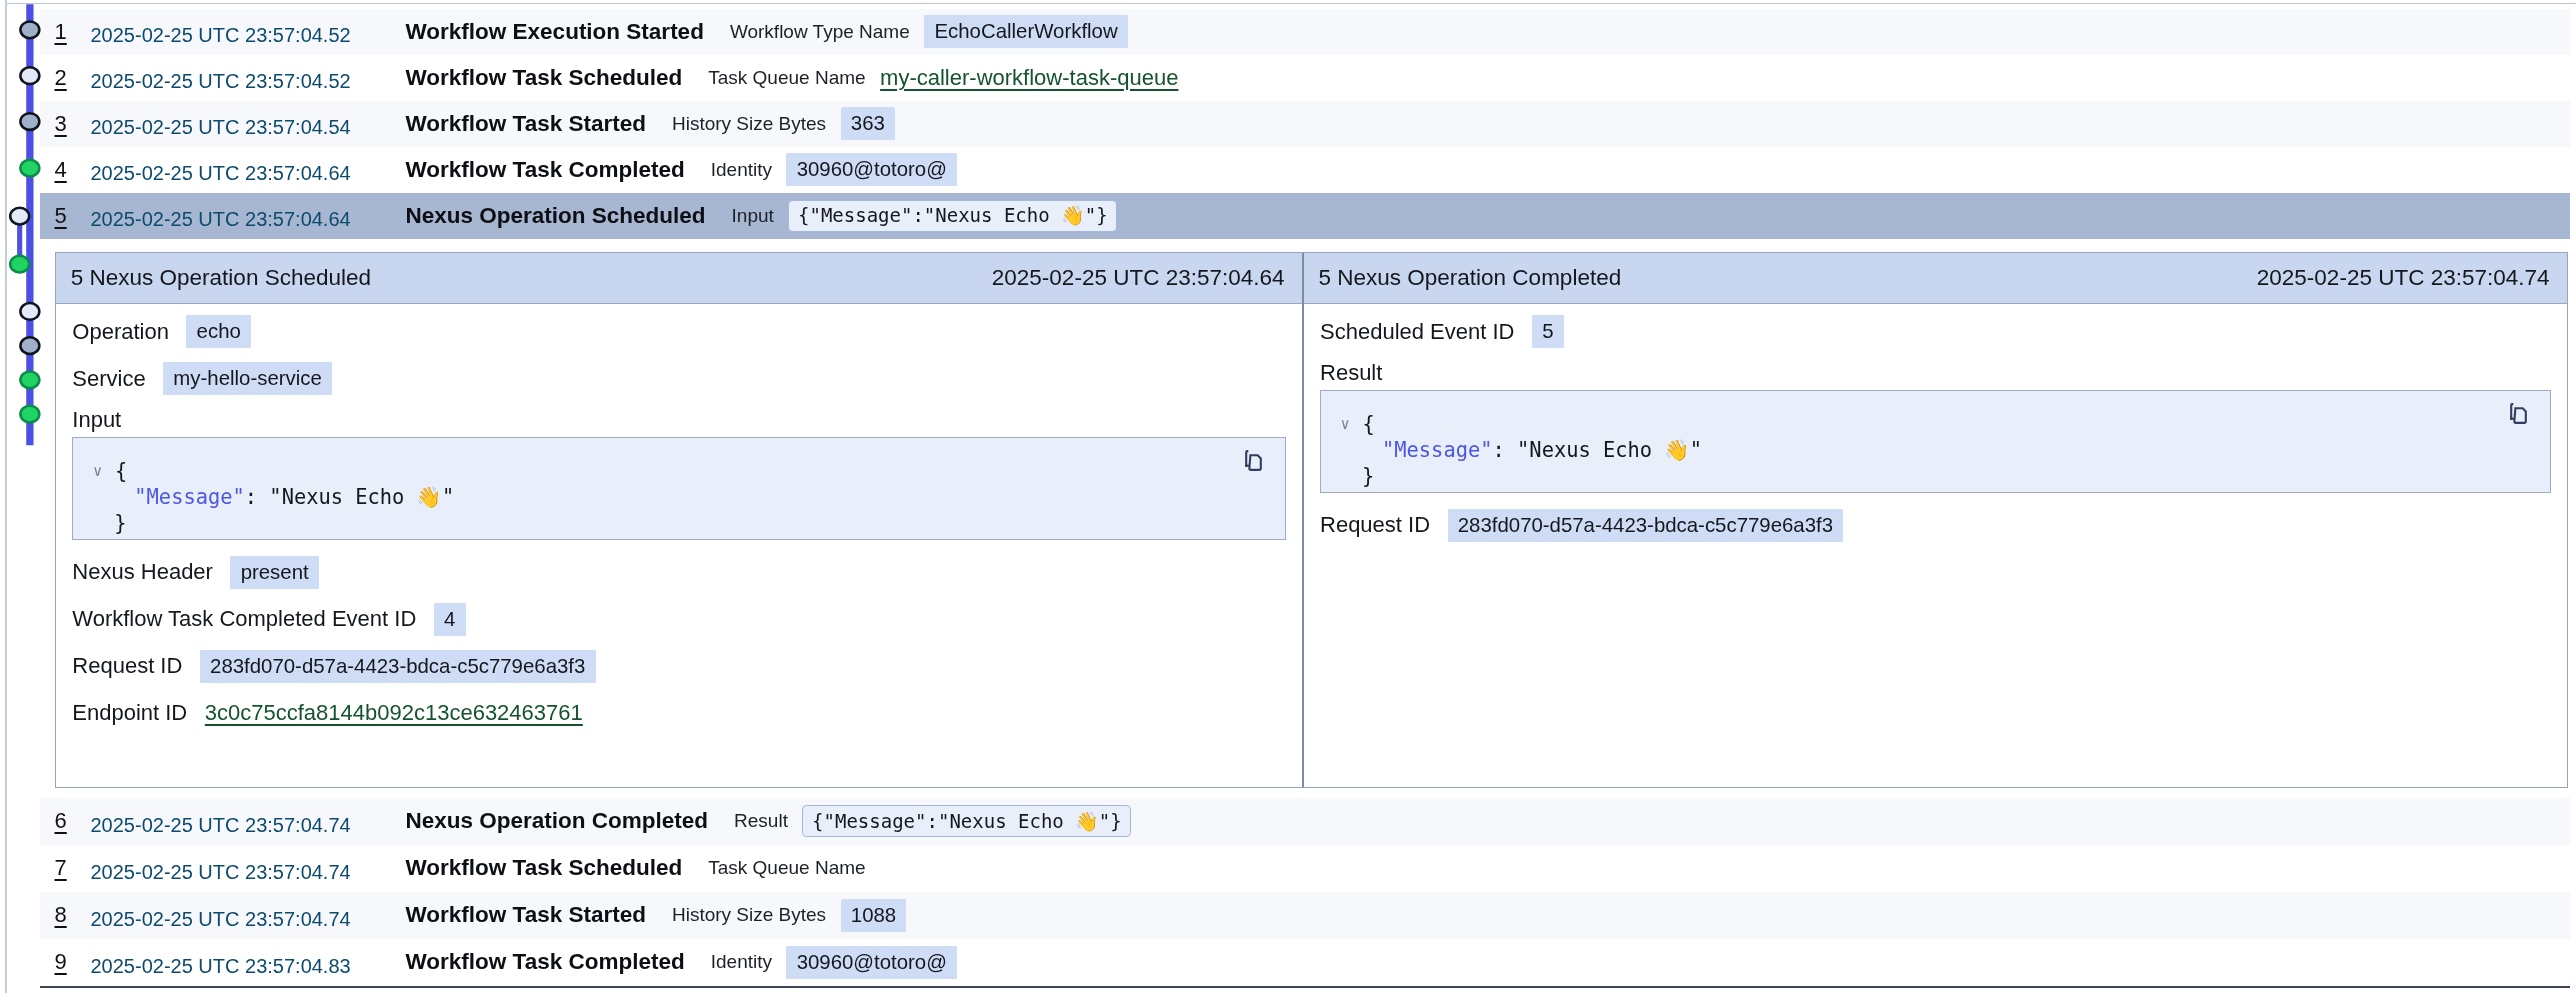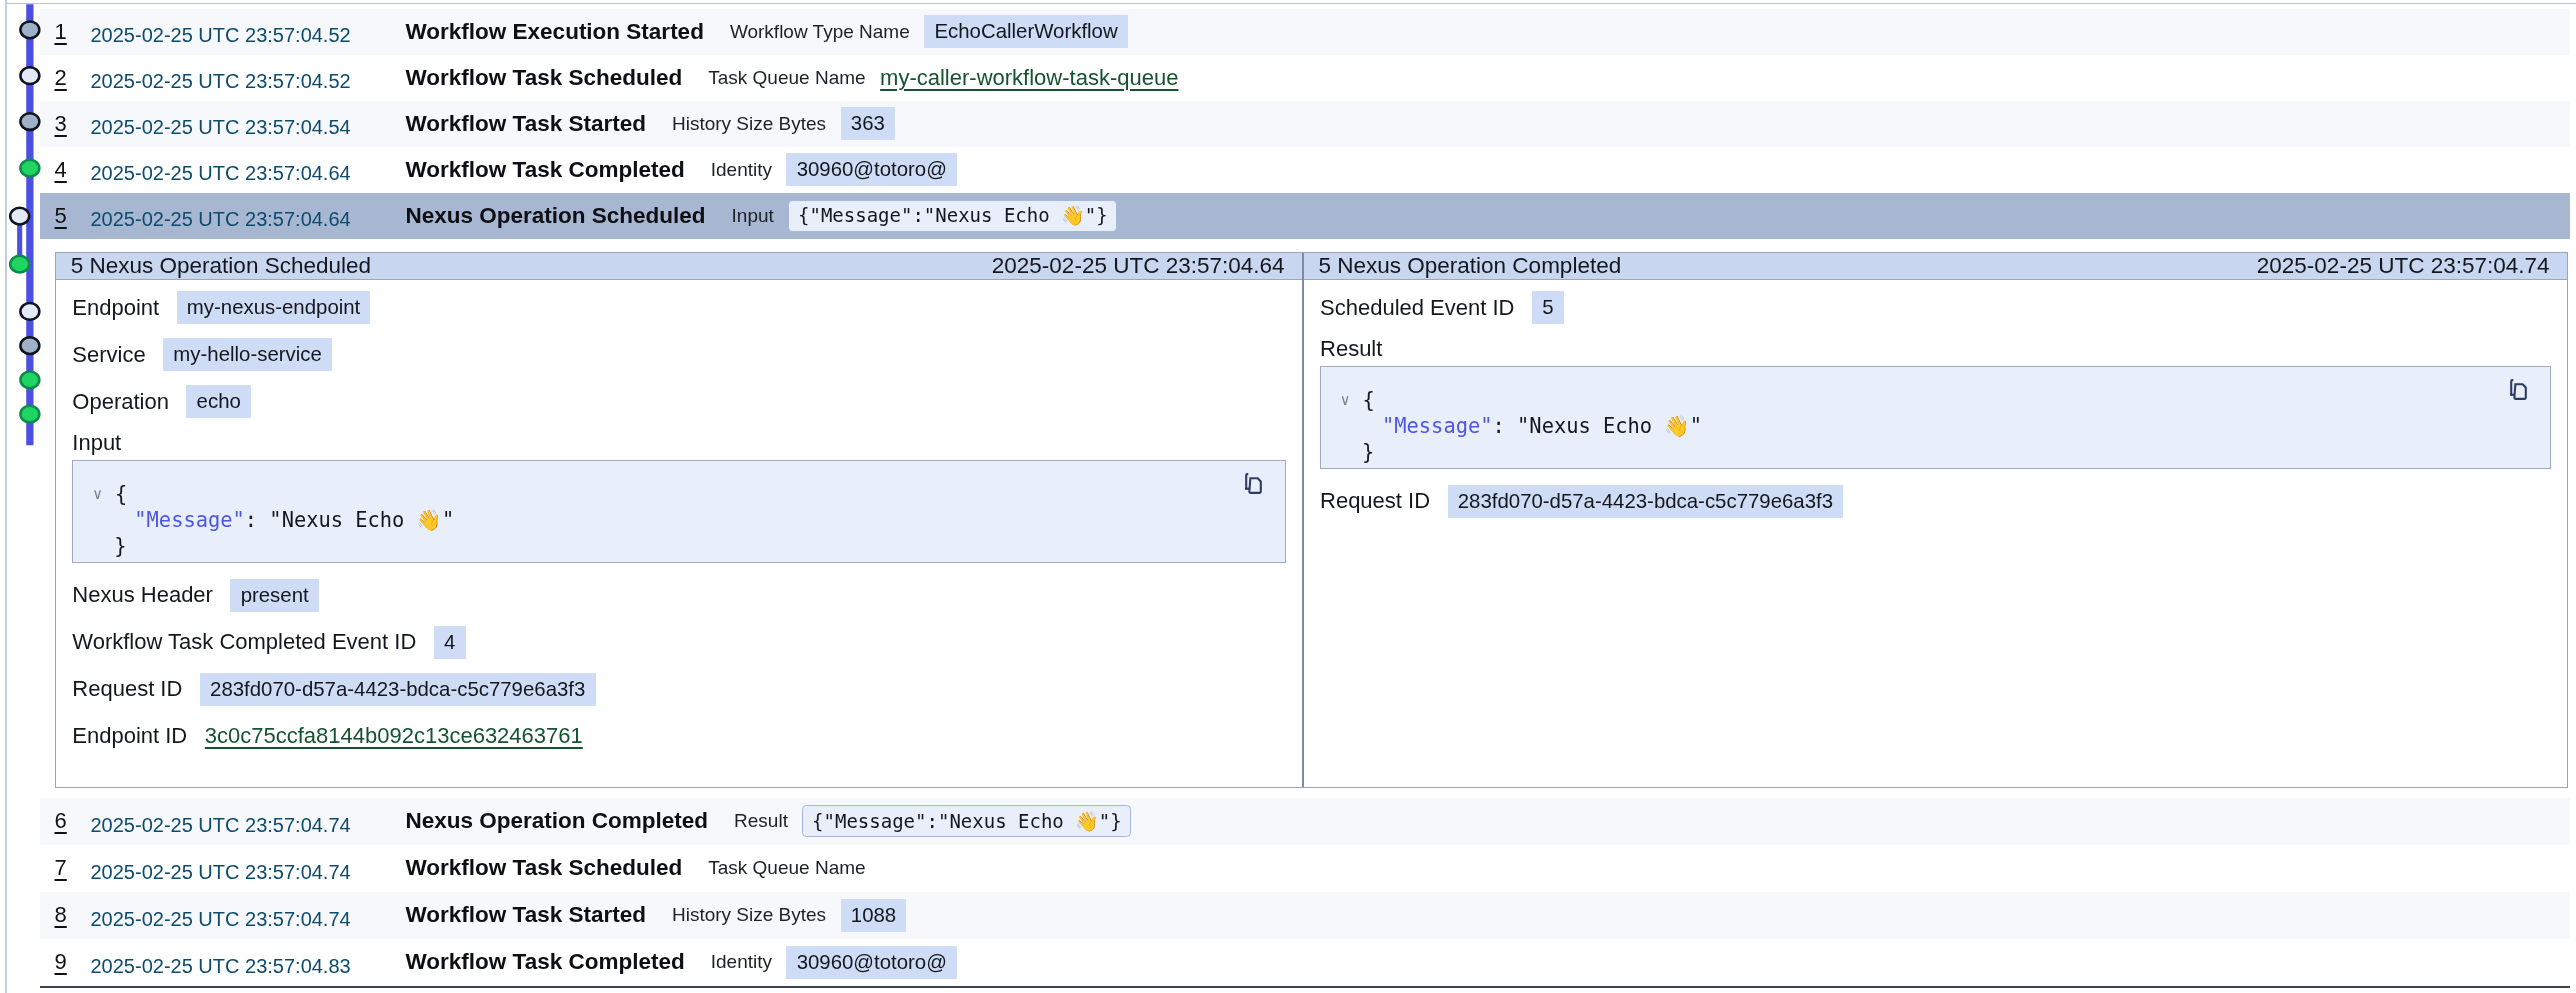--- a/index.html
+++ b/index.html
@@ -29,22 +29,22 @@
          padding:3.6px 8.7px;color:#14171d;white-space:nowrap;}
   .link-value{font-size:22px;color:#14532d;text-decoration:underline;
          text-decoration-thickness:1.8px;text-underline-offset:4.4px;cursor:pointer;white-space:nowrap;}
 
   
   .panel-wrap{display:flex;margin:13px 2.2px 10.2px 15.3px;height:536px;box-sizing:border-box;
               border:1.5px solid #97a5bb;background:#fff;}
   .panel{display:flex;flex-direction:column;min-width:0;box-sizing:border-box;}
   .panel.left{flex:1;}
   .panel.right{flex:none;width:1265px;border-left:2.2px solid #7e8ba1;}
-  .panel-header{flex:none;height:27px;background:var(--panel-header-bg,#c8d6ef);
-    border-bottom:1.5px solid #9aa7bd;display:flex;justify-content:space-between;align-items:flex-start;
+  .panel-header{flex:none;height:51px;background:var(--panel-header-bg,#c8d6ef);
+    border-bottom:1.5px solid #9aa7bd;display:flex;justify-content:space-between;align-items:center;
     padding:0 17.5px 0 14.5px;font-size:22.5px;color:#14171d;box-sizing:border-box;}
   .panel-title{white-space:nowrap;}
   .panel-time{white-space:nowrap;}
   .panel-body{flex:1;padding:4.4px 16px;overflow:hidden;}
   .field-row{height:47px;display:flex;align-items:center;}
   .flabel{font-size:22px;color:#14171d;margin-right:17.5px;white-space:nowrap;}
   .code-label-row{height:35px;display:flex;align-items:center;}
   .code-block{position:relative;height:103px;box-sizing:border-box;margin-bottom:8.7px;
     background:var(--code-bg,#e9eefb);border:1.5px solid #9fabc2;
     font-family:"DejaVu Sans Mono",monospace;font-size:20.4px;line-height:26px;color:#14171d;
@@ -121,30 +121,26 @@
       </div>
 
     <div class="panel-wrap">
       <div class="panel left">
         <div class="panel-header">
           <span class="panel-title">5 Nexus Operation Scheduled</span>
           <span class="panel-time">2025-02-25 UTC 23:57:04.64</span>
         </div>
         <div class="panel-body" id="panel-body-left">
             <div class="field-row">
-              <span class="flabel">Endpoint</span>
-              <span class="badge">my-nexus-endpoint</span>
+              <span class="flabel">Operation</span>
+              <span class="badge">echo</span>
             </div>
             <div class="field-row">
               <span class="flabel">Service</span>
               <span class="badge">my-hello-service</span>
-            </div>
-            <div class="field-row">
-              <span class="flabel">Operation</span>
-              <span class="badge">echo</span>
             </div>
             <div class="code-label-row">
               <span class="flabel">Input</span>
             </div>
             <div class="code-block">
               <div class="code-line l1"><span class="chev">∨</span><span class="brace">{</span></div>
               <div class="code-line l2"><span class="jkey">"Message"</span><span>: </span><span class="jval">"Nexus Echo 👋"</span></div>
               <div class="code-line l3">}</div>
               <button class="copy-btn"><svg width="25" height="25" viewBox="0 0 24 24" fill="none" stroke="#2e3c60" stroke-width="2" stroke-linecap="square">
                   <path d="M9 7h7l3 3v10a1 1 0 0 1-1 1h-9a1 1 0 0 1-1-1z"></path>

